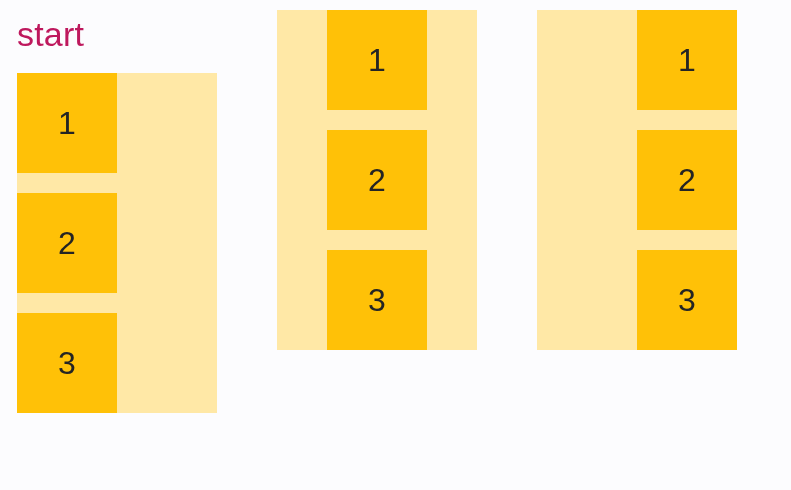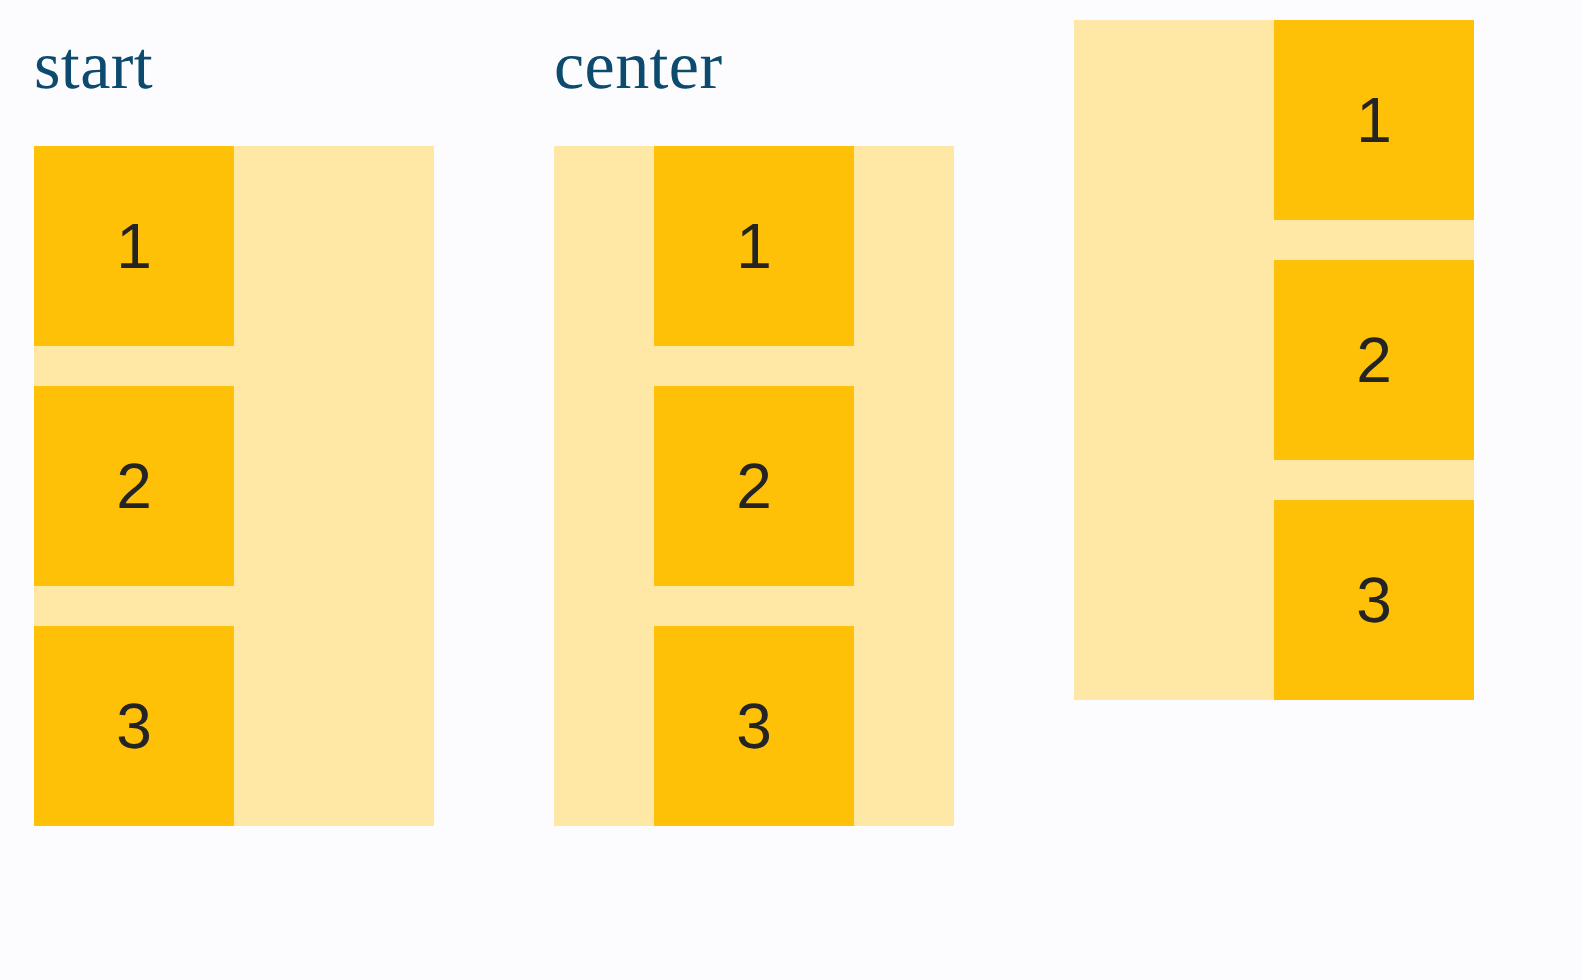--- a/index.html
+++ b/index.html
@@ -22,23 +22,22 @@
   .panel {
     width: 200px;
     flex: 0 0 auto;
   }
   .panel-label {
     margin: 0 0 15px 0;
     height: 48px;
     line-height: 48px;
     font-size: 34px;
     font-weight: 400;
-    color: #0c4a6e;
+    color: #be185d;
     letter-spacing: 0.2px;
-    font-family: Liberation Serif, serif;
   }
   .flex-container {
     width: 200px;
     height: 340px;
     background: #FFE8A6;
     display: flex;
     flex-direction: column;
     gap: 20px;
   }
   .align-start  { align-items: flex-start; }
@@ -64,21 +63,20 @@
   <section class="panel">
     <h2 class="panel-label">start</h2>
     <div class="flex-container align-start">
       <div class="box">1</div>
       <div class="box">2</div>
       <div class="box">3</div>
     </div>
   </section>
 
   <section class="panel">
-    <h2 class="panel-label">center</h2>
     <div class="flex-container align-center">
       <div class="box">1</div>
       <div class="box">2</div>
       <div class="box">3</div>
     </div>
   </section>
 
   <section class="panel">
     <div class="flex-container align-end">
       <div class="box">1</div>

